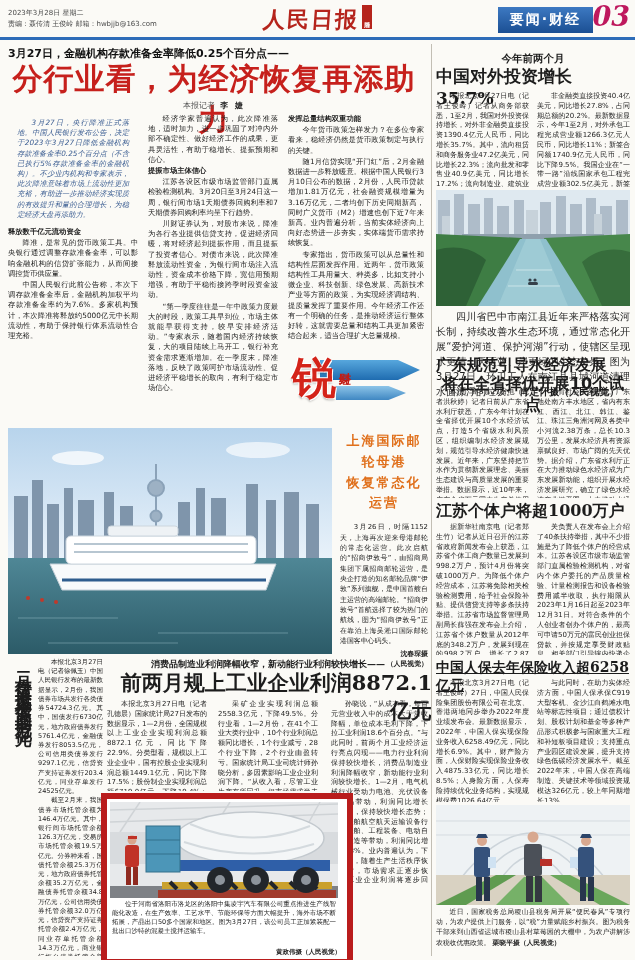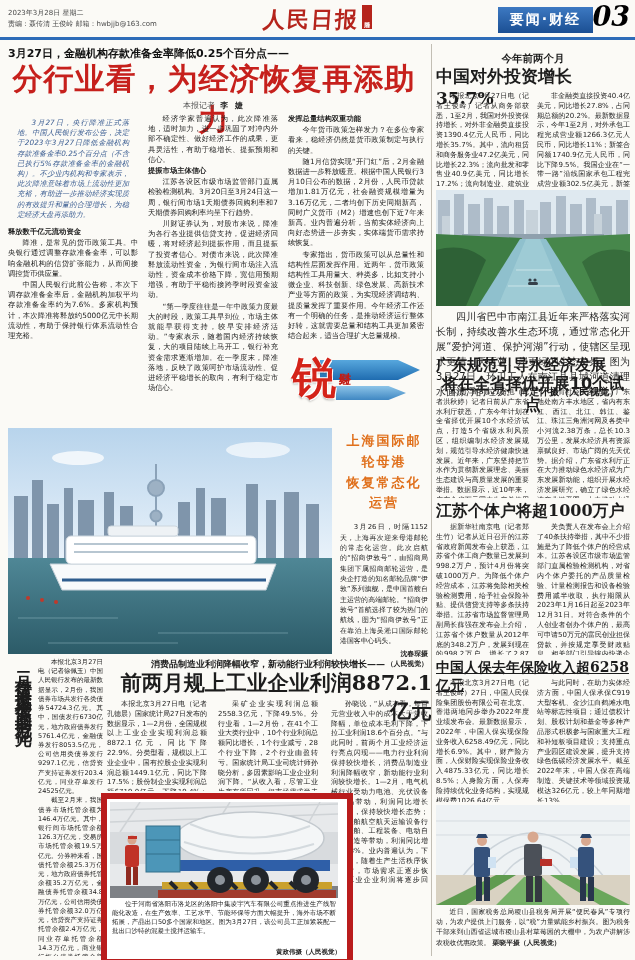--- a/index.html
+++ b/index.html
@@ -8,21 +8,21 @@
   .abs{position:absolute;}
   
   .hdr-date{left:8px;top:8px;font-size:7px;color:#4a4a4a;line-height:1.6;}
   .mast-wrap{left:0;right:0;top:5px;text-align:center;}
   .mast{display:inline-block;font-family:"DejaVu Serif",serif;font-weight:900;font-size:22px;
         color:#b5241c;transform:skewX(-4deg);letter-spacing:2px;}
   .mast-badge{display:inline-block;vertical-align:top;margin-left:3px;background:#b5241c;color:#fff;
         font-size:6px;line-height:1.1;padding:2px 2px;writing-mode:vertical-rl;text-orientation:upright;height:20px;}
   .sec-box{right:42px;top:7px;background:linear-gradient(180deg,#3d79c2,#1b4f93);color:#fff;
         font-weight:bold;font-size:14px;padding:4px 12px;letter-spacing:2px;}
-  .page-no{right:5px;top:1px;font-family:"DejaVu Serif",serif;font-style:italic;font-weight:900;font-size:27px;color:#000000;text-align:right;}
+  .page-no{right:5px;top:1px;font-family:"DejaVu Serif",serif;font-style:italic;font-weight:900;font-size:27px;color:#be185d;text-align:right;}
   .hdr-rule{top:37px;left:0;right:0;height:3px;background:#2e6cb8;}
   
   .bodytxt p{font-size:7.3px;line-height:1.4;text-align:justify;text-indent:2em;margin:0 0 1px;}
   .subhead{font-size:10.5px;font-weight:bold;text-align:center;margin:7px 0 5px;text-indent:0 !important;}
   .credit{font-weight:bold;}
   
   .lead-kicker{left:8px;top:46px;width:412px;font-size:11px;font-weight:600;color:#111;}
   .lead-headline{left:4px;top:59px;width:420px;text-align:center;font-family:"DejaVu Serif",serif;
         font-weight:900;font-size:30px;color:#c6201c;letter-spacing:1px;}
   .lead-byline{left:4px;top:100px;width:420px;text-align:center;font-size:8px;color:#555;}

